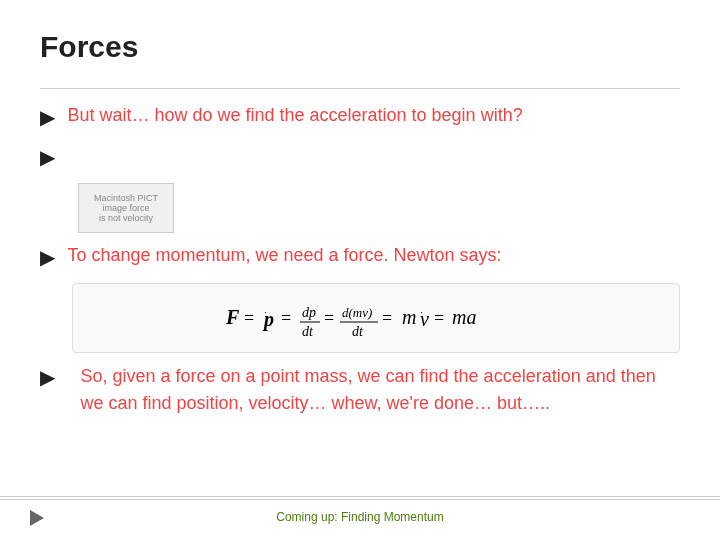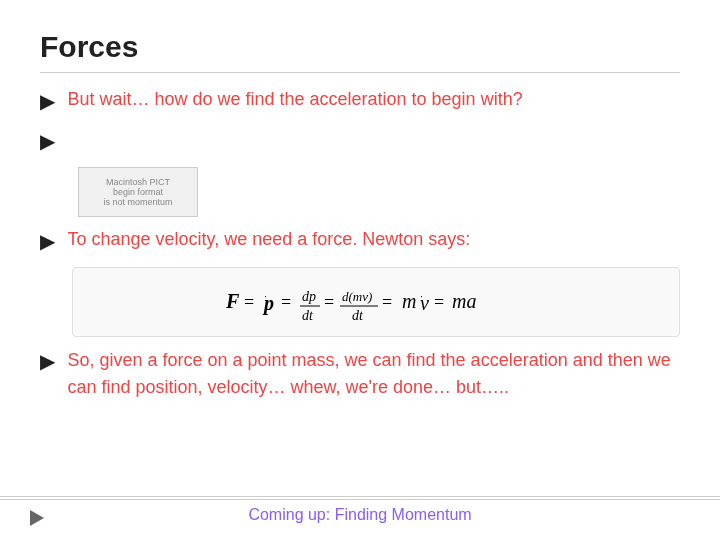--- a/index.html
+++ b/index.html
@@ -22,21 +22,21 @@
       background: #ffffff;
       position: relative;
       padding: 30px 40px 40px 40px;
     }
 
     .title {
       font-size: 30px;
       font-weight: bold;
       color: #222222;
       margin-bottom: 8px;
-      padding-bottom: 8px;
+      padding-bottom: 24px;
       border-bottom: 1px solid #cccccc;
     }
 
     .content {
       margin-top: 14px;
     }
 
     .bullet-item {
       display: flex;
       align-items: flex-start;
@@ -53,21 +53,21 @@
 
     .bullet-text {
       font-size: 18px;
       color: #ef4444;
       line-height: 1.4;
     }
 
     .pict-placeholder {
       background: #f0f0f0;
       border: 1px solid #cccccc;
-      width: 120px;
+      width: 96px;
       height: 50px;
       display: flex;
       align-items: center;
       justify-content: center;
       flex-direction: column;
       font-size: 9px;
       color: #888888;
       text-align: center;
       margin-right: 20px;
     }
@@ -81,22 +81,22 @@
       border-bottom: 1px solid #cccccc;
       height: 4px;
     }
 
     .footer {
       position: absolute;
       bottom: 16px;
       left: 0;
       right: 0;
       text-align: center;
-      font-size: 16px;
-      color: #8b5cf6;
+      font-size: 12px;
+      color: #4d7c0f;
     }
 
     .footer-arrow {
       position: absolute;
       bottom: 14px;
       left: 30px;
       width: 0;
       height: 0;
       border-top: 8px solid transparent;
       border-bottom: 8px solid transparent;
@@ -114,20 +114,21 @@
       margin: 4px 0 10px 32px;
     }
 
     .math-text {
       font-family: 'Times New Roman', Times, serif;
       font-style: italic;
     }
 
     .last-bullet .bullet-text {
       line-height: 1.5;
+      margin-left: 13px;
     }
   </style>
 </head>
 <body>
 
 <div class="slide">
 
   <div class="title">Forces</div>
 
   <div class="content">
@@ -137,28 +138,28 @@
       <span class="bullet-text">But wait… how do we find the acceleration to begin with?</span>
     </div>
 
     <div class="bullet-item">
       <span class="bullet-symbol">▶</span>
     </div>
 
     <div style="margin-left: 38px; margin-bottom: 10px; display: flex; align-items: center;">
       <div class="pict-placeholder">
         <span>Macintosh PICT</span>
-        <span>begin format</span>
-        <span>is not momentum</span>
+        <span>image force</span>
+        <span>is not velocity</span>
       </div>
     </div>
 
     <div class="bullet-item">
       <span class="bullet-symbol">▶</span>
-      <span class="bullet-text">To change velocity, we need a force. Newton says:</span>
+      <span class="bullet-text">To change momentum, we need a force. Newton says:</span>
     </div>
 
     <div class="force-formula">
       <svg width="320" height="52" viewBox="0 0 320 52">
 
         <text x="10" y="32" font-family="Times New Roman, serif" font-size="20" font-weight="bold" font-style="italic" fill="#000">F</text>
 
         <text x="28" y="32" font-family="Times New Roman, serif" font-size="18" fill="#000"> = </text>
 
         <text x="48" y="24" font-family="Times New Roman, serif" font-size="11" font-style="italic" fill="#000">·</text>

